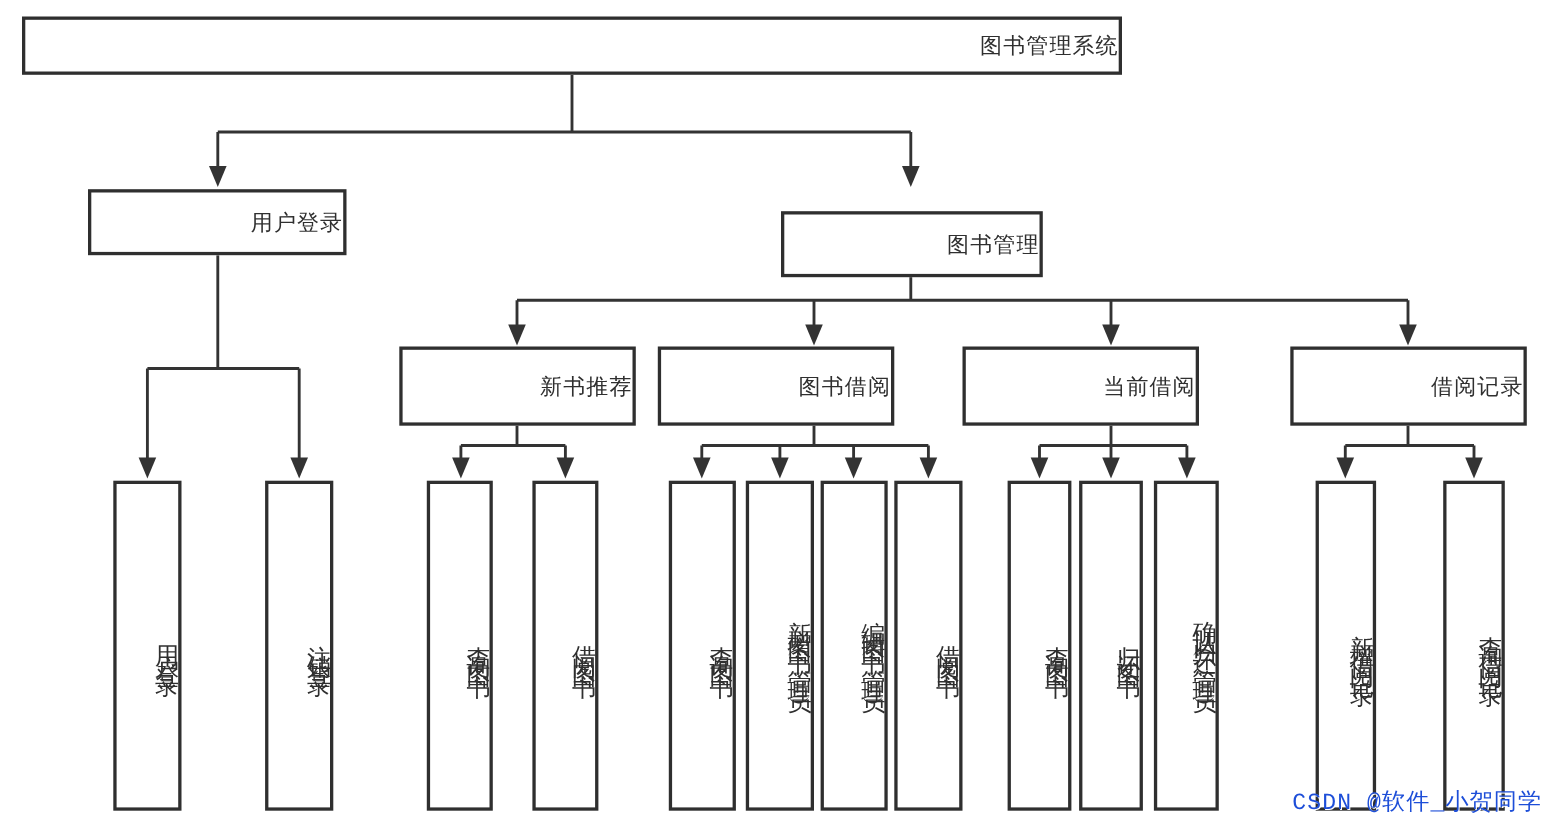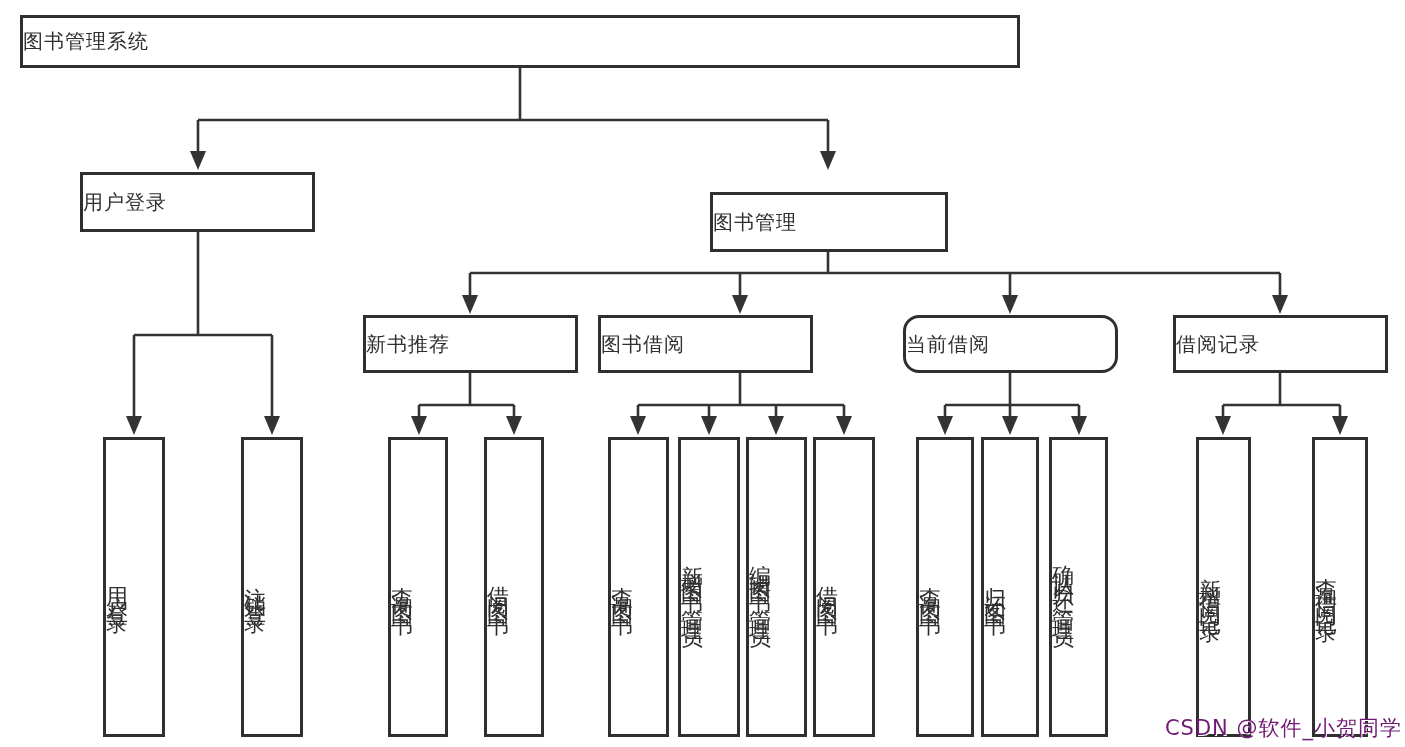--- a/index.html
+++ b/index.html
@@ -19,21 +19,21 @@
     left: 0; top: 0;
     width: 1405px; height: 747px;
   }
 
   .node {
     position: absolute;
     background: #ffffff;
     border: 3px solid #2f2f2f;
     display: flex;
     align-items: center;
-    justify-content: flex-start;
+    justify-content: flex-end;
     color: #2f2f2f;
     font-size: 20px;
     letter-spacing: 1px;
     text-align: center;
   }
 
   .node.leaf .vtext {
     writing-mode: vertical-rl;
     text-orientation: mixed;
     font-size: 22px;
@@ -43,24 +43,24 @@
   }
 
   
   .n-root  { left: 20px;  top: 15px;  width: 1000px; height: 53px; }
 
   
   .n-login { left: 80px;  top: 172px; width: 235px; height: 60px; }
   .n-mgmt  { left: 710px; top: 172px; width: 238px; height: 60px; margin-top: 20px; }
 
   
-  .n-l2    { top: 315px; width: 215px; height: 58px; }
+  .n-l2    { top: 315px; width: 215px; height: 72px; }
   .n-new   { left: 363px; }
   .n-borrow{ left: 598px; }
-  .n-cur   { left: 903px; border-radius: 16px; }
+  .n-cur   { left: 875px; }
   .n-rec   { left: 1173px; }
 
   
   .leaf    { top: 437px; height: 300px; }
   .lf-u1 { left: 103px;  width: 62px; }
   .lf-u2 { left: 241px;  width: 62px; }
   .lf-n1 { left: 388px;  width: 60px; }
   .lf-n2 { left: 484px;  width: 60px; }
   .lf-b1 { left: 608px;  width: 61px; }
   .lf-b2 { left: 678px;  width: 62px; }
@@ -70,25 +70,26 @@
   .lf-c2 { left: 981px;  width: 58px; }
   .lf-c3 { left: 1049px; width: 59px; }
   .lf-r1 { left: 1196px; width: 55px; }
   .lf-r2 { left: 1312px; width: 56px; }
 
   .watermark {
     position: absolute;
     right: 3px;
     bottom: 5px;
     font-size: 21px;
-    color: #701a75;
+    color: #1d4ed8;
     letter-spacing: 1px;
     text-shadow: 1px 1px 0 #ffffff;
     white-space: nowrap;
     z-index: 5;
+    font-family: Liberation Mono, monospace;
   }
 </style>
 </head>
 <body>
 
 <div class="canvas">
 
   <svg class="connectors" viewBox="0 0 1405 747" xmlns="http://www.w3.org/2000/svg">
     <g stroke="#333333" stroke-width="2.6" fill="none">
 

